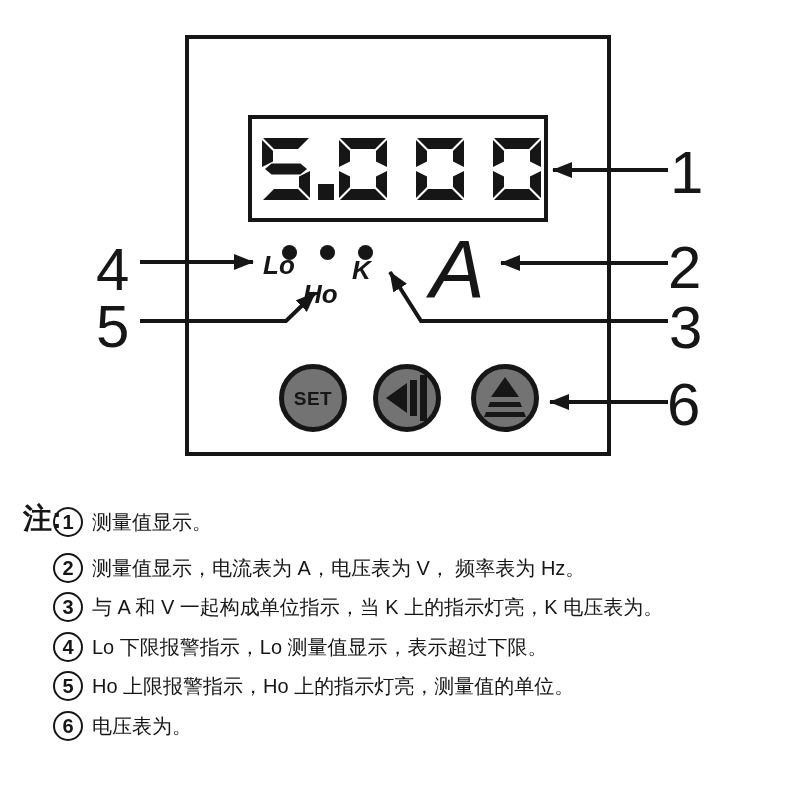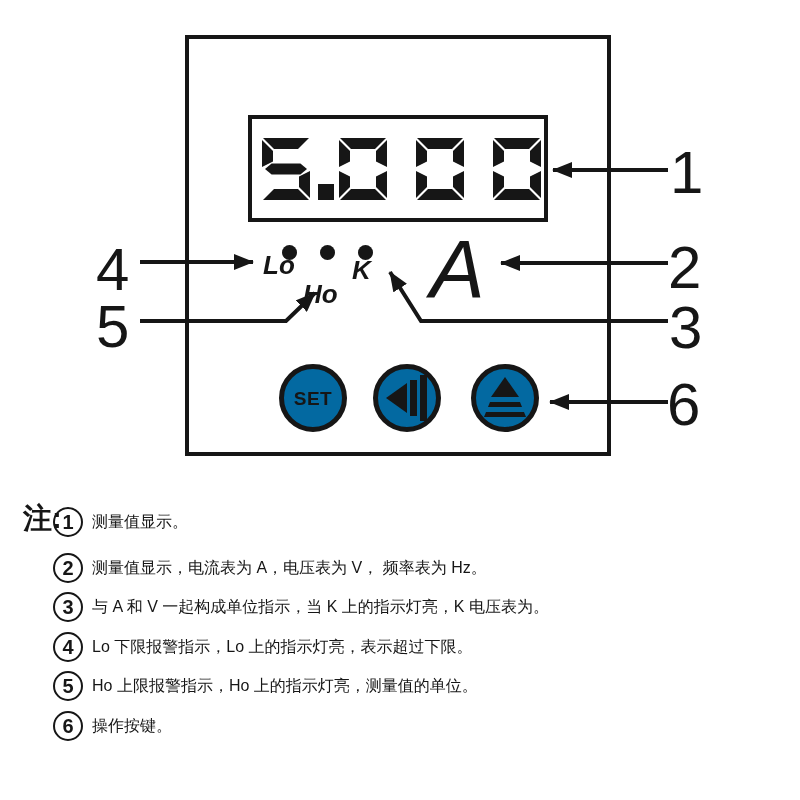--- a/index.html
+++ b/index.html
@@ -24,42 +24,42 @@
   .ind-label{
     position:absolute;font-weight:bold;font-style:italic;
     font-size:26px;line-height:1;letter-spacing:0px;
   }
   .unit-letter{
     position:absolute;left:430px;top:228px;
     font-size:82px;font-style:italic;line-height:1;
   }
   .btn{
     position:absolute;width:68px;height:68px;border-radius:50%;
-    border:5px solid #161616;box-sizing:border-box;background:#0369a1;
+    border:5px solid #161616;box-sizing:border-box;background:#737373;
     display:flex;align-items:center;justify-content:center;
   }
   .btn-set-label{font-size:19px;font-weight:bold;letter-spacing:0.5px;line-height:1;}
   
   .callout-svg{position:absolute;left:0;top:0;pointer-events:none;}
   .callout-num{
     position:absolute;font-size:60px;line-height:1;color:#161616;
   }
   
   .note-prefix{
     position:absolute;left:23px;top:504px;font-size:29px;font-weight:bold;line-height:1;
   }
   .note-item{
     position:absolute;left:53px;display:flex;align-items:center;white-space:nowrap;
   }
   .note-badge{
     width:30px;height:30px;border:2.5px solid #161616;border-radius:50%;
     box-sizing:border-box;display:flex;align-items:center;justify-content:center;
     font-size:20px;font-weight:bold;line-height:1;flex:0 0 auto;
   }
-  .note-text{margin-left:9px;font-size:16px;line-height:30px;}
+  .note-text{margin-left:9px;font-size:20px;line-height:30px;}
 </style>
 </head>
 <body>
 
 <div class="stage">
 
   <div class="panel"></div>
 
   <div class="display-box">
     <svg id="segsvg" width="292" height="99" viewBox="0 0 292 99">
@@ -150,24 +150,24 @@
   <div class="note-item" style="top:553px;">
     <span class="note-badge">2</span>
     <span class="note-text">测量值显示，电流表为 A，电压表为 V， 频率表为 Hz。</span>
   </div>
   <div class="note-item" style="top:592px;">
     <span class="note-badge">3</span>
     <span class="note-text">与 A 和 V 一起构成单位指示，当 K 上的指示灯亮，K 电压表为。</span>
   </div>
   <div class="note-item" style="top:632px;">
     <span class="note-badge">4</span>
-    <span class="note-text">Lo 下限报警指示，Lo 上的指示灯亮，表示超过下限。</span>
+    <span class="note-text">Lo 下限报警指示，Lo 测量值显示，表示超过下限。</span>
   </div>
   <div class="note-item" style="top:671px;">
     <span class="note-badge">5</span>
     <span class="note-text">Ho 上限报警指示，Ho 上的指示灯亮，测量值的单位。</span>
   </div>
   <div class="note-item" style="top:711px;">
     <span class="note-badge">6</span>
-    <span class="note-text">操作按键。</span>
+    <span class="note-text">电压表为。</span>
   </div>
 
 </div>
 
 </body></html>

